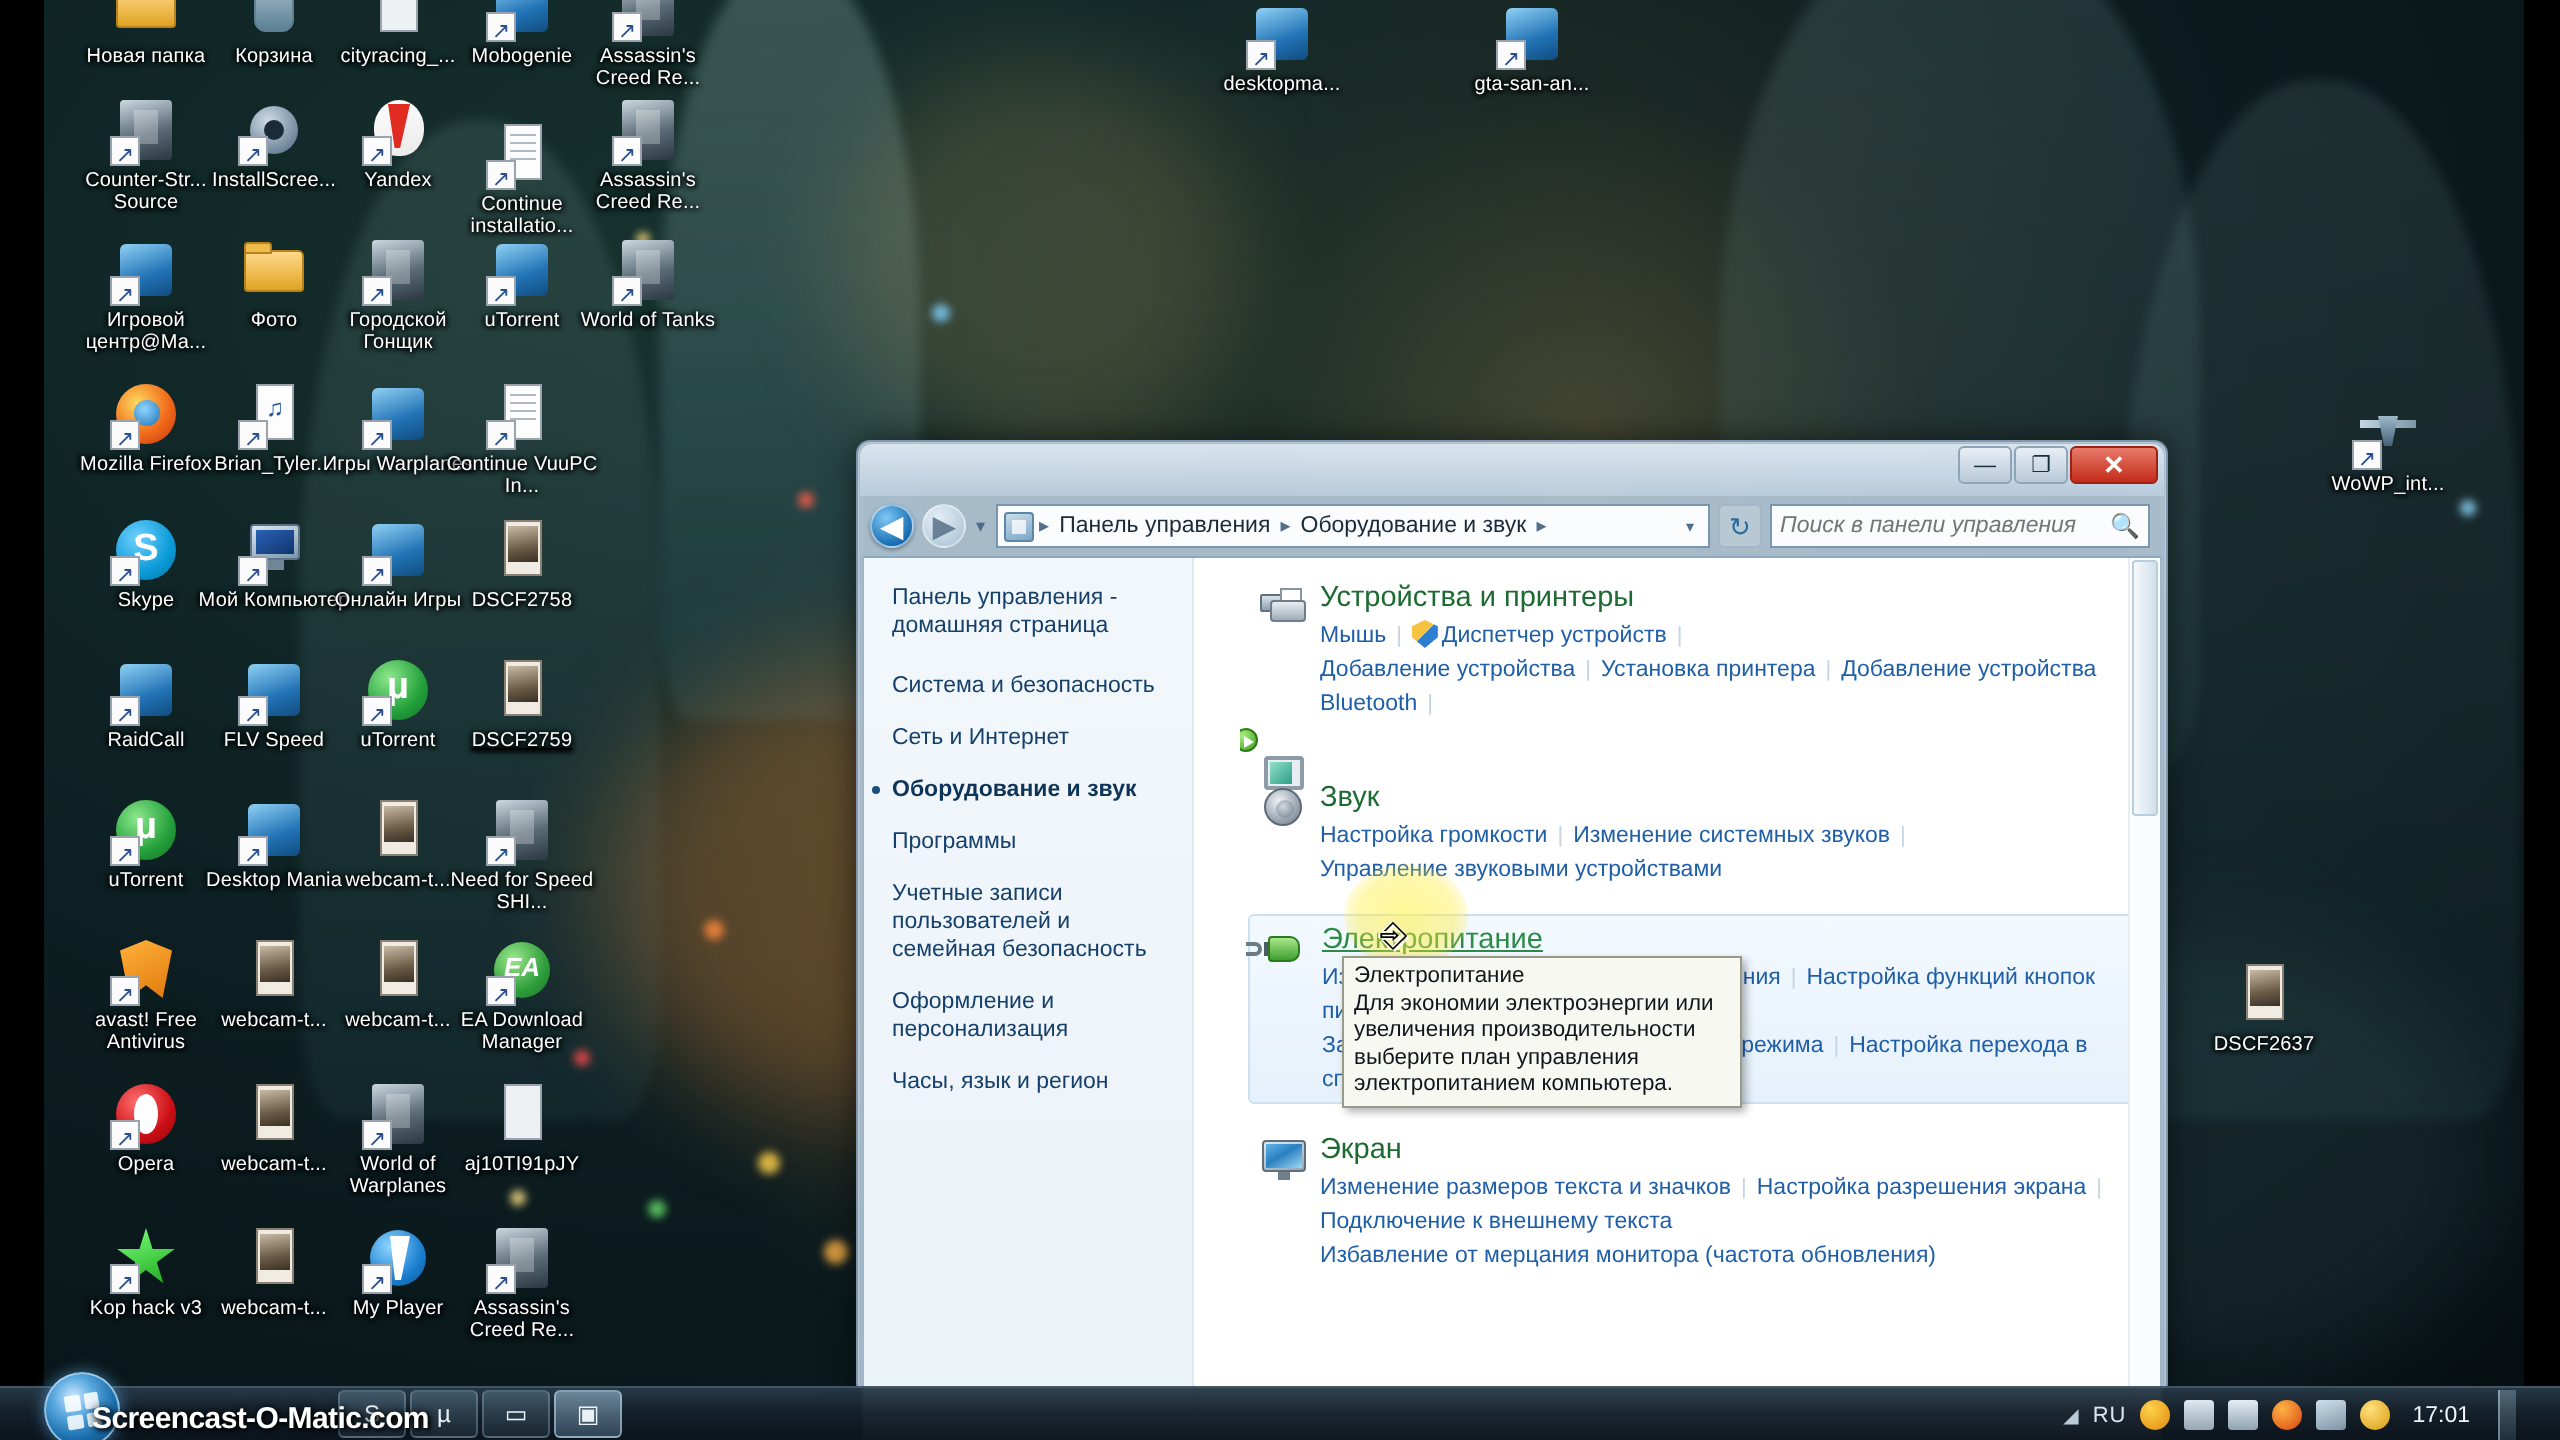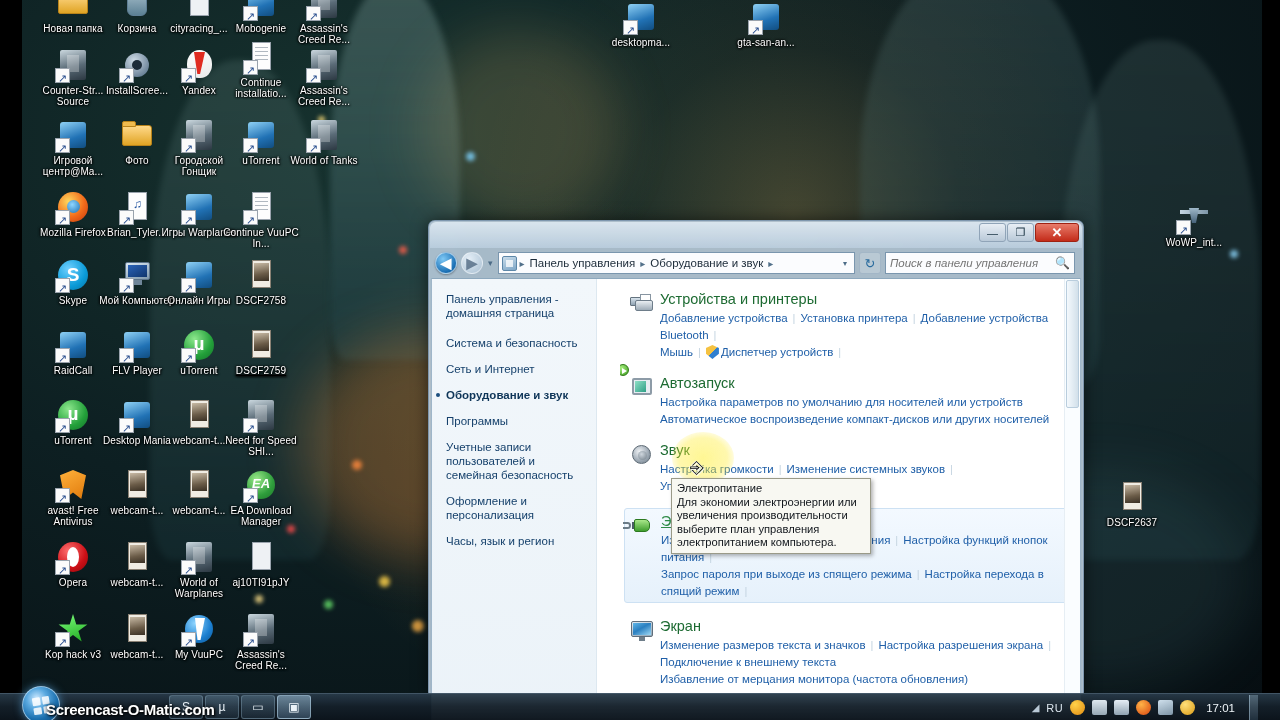--- a/index.html
+++ b/index.html
@@ -497,21 +497,21 @@
         </span>
         <div class="lbl">InstallScree...</div>
       </div>
       <div class="dicon" style="left: 160px; top: 48px;">
         <span class="glyph sc">
           <span style="position:absolute;left:5px;top:2px;width:25px;height:28px;border-radius:50% 50% 46% 46%;background:linear-gradient(160deg,#fff,#e9e9e9)"></span>
           <span style="position:absolute;left:12px;top:4px;width:11px;height:22px;background:#e02b20;clip-path:polygon(0 0,100% 0,55% 100%,30% 100%)"></span>
         </span>
         <div class="lbl">Yandex</div>
       </div>
-      <div class="dicon" style="left: 222px; top: 40px;">
+      <div class="dicon" style="left: 222px; top: 60px;">
         <span class="glyph sc">
           <span style="position:absolute;left:8px;top:2px;width:19px;height:28px;background:#fdfdfd;border:1px solid #9aa3ad"></span>
           <span style="position:absolute;left:11px;top:7px;width:13px;height:1px;background:#b0b8c0;box-shadow:0 4px 0 #b0b8c0,0 8px 0 #b0b8c0,0 12px 0 #b0b8c0"></span>
         </span>
         <div class="lbl">Continue installatio...</div>
       </div>
       <div class="dicon" style="left: 285px; top: 48px;">
         <span class="glyph sc">
           <span style="position:absolute;left:4px;top:2px;width:26px;height:30px;background:linear-gradient(165deg,#cbd8df,#5a6b77 55%,#2c3842);border-radius:2px"></span>
           <span style="position:absolute;left:11px;top:7px;width:12px;height:17px;background:rgba(255,255,255,.28)"></span>
@@ -609,21 +609,21 @@
       <div class="dicon" style="left: 34px; top: 328px;">
         <span class="glyph sc">
           <span style="position:absolute;left:4px;top:4px;width:26px;height:26px;border-radius:3px;background:linear-gradient(160deg,#8fd1f5,#2172b5 60%,#114d80)"></span>
         </span>
         <div class="lbl">RaidCall</div>
       </div>
       <div class="dicon" style="left: 98px; top: 328px;">
         <span class="glyph sc">
           <span style="position:absolute;left:4px;top:4px;width:26px;height:26px;border-radius:3px;background:linear-gradient(160deg,#8fd1f5,#2172b5 60%,#114d80)"></span>
         </span>
-        <div class="lbl">FLV Player</div>
+        <div class="lbl">FLV Speed</div>
       </div>
       <div class="dicon" style="left: 160px; top: 328px;">
         <span class="glyph sc">
           <span style="position:absolute;left:2px;top:2px;width:30px;height:30px;border-radius:50%;background:radial-gradient(circle at 35% 30%,#8de88d,#23a03a 60%,#14712a)"></span>
           <span style="position:absolute;left:0;top:-1px;width:34px;height:34px;line-height:34px;text-align:center;color:#fff;font-size:19px;font-weight:bold;font-family:'Liberation Sans',sans-serif">µ</span>
         </span>
         <div class="lbl">uTorrent</div>
       </div>
       <div class="dicon" style="left: 222px; top: 328px; text-decoration: underline;">
         <span class="glyph">
@@ -724,21 +724,21 @@
           <span style="position:absolute;left:8px;top:2px;width:19px;height:28px;background:#f0ece3;border:1px solid #8a8174"></span>
           <span style="position:absolute;left:10px;top:5px;width:15px;height:18px;background:linear-gradient(170deg,#c7b9a4,#6b5c48 60%,#3a3024)"></span>
         </span>
         <div class="lbl">webcam-t...</div>
       </div>
       <div class="dicon" style="left: 160px; top: 612px;">
         <span class="glyph sc">
           <span style="position:absolute;left:3px;top:3px;width:28px;height:28px;border-radius:50%;background:radial-gradient(circle at 35% 30%,#8fd5ff,#1b7fd0 60%,#0e5694)"></span>
           <span style="position:absolute;left:13px;top:6px;width:10px;height:22px;background:#fff;clip-path:polygon(0 0,100% 0,55% 100%,25% 100%)"></span>
         </span>
-        <div class="lbl">My VuuPC</div>
+        <div class="lbl">My Player</div>
       </div>
       <div class="dicon" style="left: 222px; top: 612px;">
         <span class="glyph sc">
           <span style="position:absolute;left:4px;top:2px;width:26px;height:30px;background:linear-gradient(165deg,#cbd8df,#5a6b77 55%,#2c3842);border-radius:2px"></span>
           <span style="position:absolute;left:11px;top:7px;width:12px;height:17px;background:rgba(255,255,255,.28)"></span>
         </span>
         <div class="lbl">Assassin's Creed Re...</div>
       </div>
     </div>
   <div id="icons-other">
@@ -817,31 +817,26 @@
             <div class="sb-item">Часы, язык и регион</div>
           </div>
       </div>
 
       <div class="content">
         <div id="cats">
             <div class="cat">
               <div class="cicon"><span><span class="ico ico-printer"><span class="mon"></span><span class="paper"></span><span class="body"></span></span></span></div>
               <div class="ctext">
                 <h3>Устройства и принтеры</h3>
+                <div class="lnkrow"><span class="lnk">Мышь</span><span class="pipe">|</span><span class="ico-shield"></span><span class="lnk">Диспетчер устройств</span><span class="pipe">|</span></div>
                 <div class="lnkrow"><span class="lnk">Добавление устройства</span><span class="pipe">|</span><span class="lnk">Установка принтера</span><span class="pipe">|</span><span class="lnk">Добавление устройства Bluetooth</span><span class="pipe">|</span></div>
-                <div class="lnkrow"><span class="lnk">Мышь</span><span class="pipe">|</span><span class="ico-shield"></span><span class="lnk">Диспетчер устройств</span><span class="pipe">|</span></div>
               </div>
             </div>
             <div class="cat">
               <div class="cicon"><span><span class="ico ico-auto"><span class="frame"></span><span class="scr"></span><span class="play"></span></span></span></div>
-              <div class="ctext">
-                <h3>Автозапуск</h3>
-                <div class="lnkrow"><span class="lnk">Настройка параметров по умолчанию для носителей или устройств</span></div>
-                <div class="lnkrow"><span class="lnk">Автоматическое воспроизведение компакт-дисков или других носителей</span></div>
-              </div>
             </div>
             <div class="cat">
               <div class="cicon"><span><span class="ico ico-sound"><span class="cone"></span></span></span></div>
               <div class="ctext">
                 <h3>Звук</h3>
                 <div class="lnkrow"><span class="lnk">Настройка громкости</span><span class="pipe">|</span><span class="lnk">Изменение системных звуков</span><span class="pipe">|</span></div>
                 <div class="lnkrow"><span class="lnk">Управление звуковыми устройствами</span></div>
               </div>
             </div>
             <div class="cat hovered">

